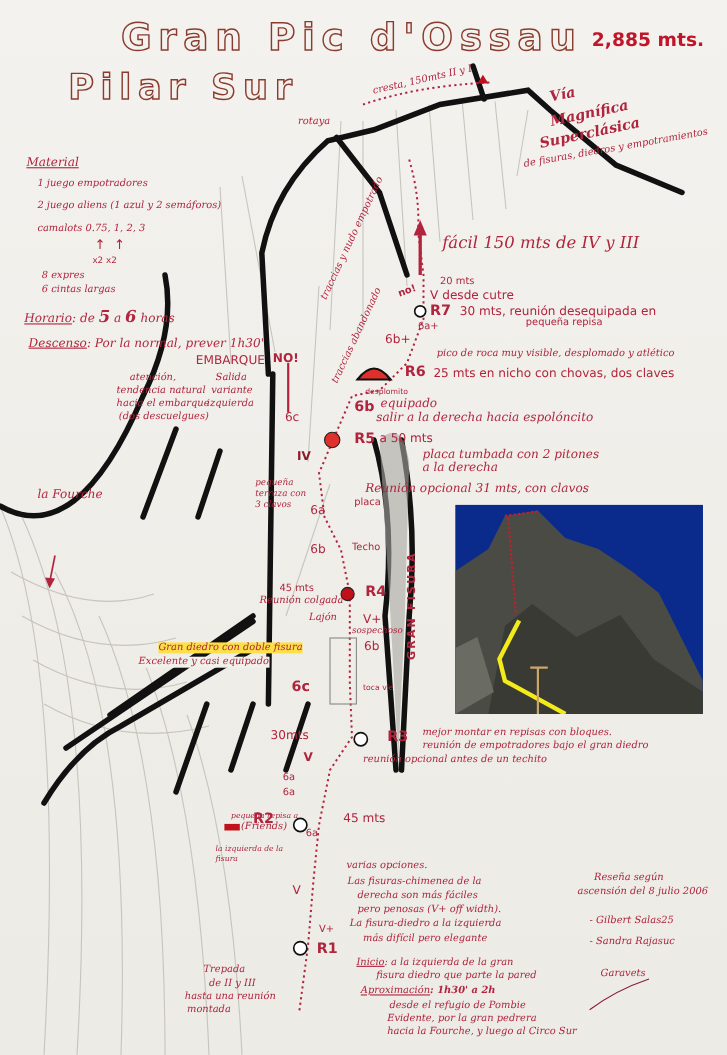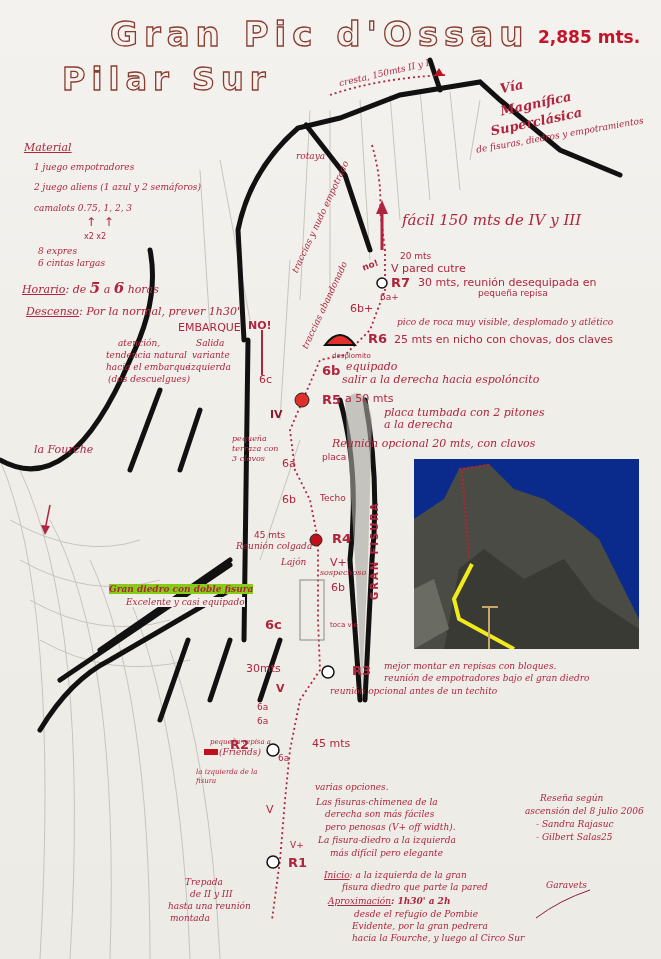--- a/index.html
+++ b/index.html
@@ -77,21 +77,21 @@
   <rect x="204" y="749" width="14" height="6" fill="#c0101a"></rect>
 
   <rect x="300" y="580" width="24" height="60" fill="none" stroke="#888" stroke-width="1"></rect>
 </svg>
 
 <div class="title" style="left:110px;top:14px;font-size:34px;">Gran Pic d'Ossau</div>
 <div class="title" style="left:62px;top:60px;font-size:32px;">Pilar Sur</div>
 <div class="t bold" style="left:538px;top:28px;font-size:17px;color:#c1152a;">2,885 mts.</div>
 
 <div class="t hand sm" style="left:338px;top:68px;transform:rotate(-13deg);">cresta, 150mts II y I</div>
-<div class="t hand sm" style="left:296px;top:106px;margin-top:45px;">rotaya</div>
+<div class="t hand sm" style="left:271px;top:106px;">rotaya</div>
 <div class="t hand lg bold" style="left:500px;top:80px;transform:rotate(-12deg);">Vía</div>
 <div class="t hand lg bold" style="left:500px;top:97px;transform:rotate(-12deg);">Magnífica</div>
 <div class="t hand lg bold" style="left:490px;top:115px;transform:rotate(-12deg);">Superclásica</div>
 <div class="t hand sm" style="left:475px;top:130px;transform:rotate(-10deg);">de fisuras, diedros y empotramientos</div>
 
 <div class="t hand md u" style="left:24px;top:142px;">Material</div>
 <div class="t hand sm" style="left:34px;top:162px;">1 juego empotradores</div>
 <div class="t hand sm" style="left:34px;top:182px;">2 juego aliens (1 azul y 2 semáforos)</div>
 <div class="t hand sm" style="left:34px;top:203px;">camalots 0.75, 1, 2, 3</div>
 <div class="t sm" style="left:86px;top:216px;font-size:12px;">↑&nbsp;&nbsp;↑</div>
@@ -115,21 +115,21 @@
 <div class="t hand sm" style="left:106px;top:350px;">tendencia natural</div>
 <div class="t hand sm" style="left:106px;top:362px;">hacia el embarque</div>
 <div class="t hand sm" style="left:108px;top:374px;">(dos descuelgues)</div>
 
 <div class="t hand sm" style="left:232px;top:434px;font-size:8px;">pequeña</div>
 <div class="t hand sm" style="left:232px;top:444px;font-size:8px;">terraza con</div>
 <div class="t hand sm" style="left:232px;top:454px;font-size:8px;">3 clavos</div>
 
 <div class="t hand md" style="left:34px;top:444px;">la Fourche</div>
 
-<div class="t hand sm" style="left:109px;top:584px;background:#84cc16;font-weight:bold;">Gran diedro con doble fisura</div>
+<div class="t hand sm" style="left:144px;top:584px;background:#fde047;">Gran diedro con doble fisura</div>
 <div class="t hand sm" style="left:126px;top:597px;background:#f2f0eb;">Excelente y casi equipado</div>
 
 <div class="t sm" style="left:254px;top:530px;">45 mts</div>
 <div class="t hand sm" style="left:236px;top:541px;">Reunión colgada</div>
 <div class="t hand sm" style="left:281px;top:557px;">Lajón</div>
 <div class="t hand sm" style="left:272px;top:568px;font-size:8px;margin-left:48px;">sospechoso</div>
 
 <div class="t hand sm" style="left:219px;top:747px;">(Friends)</div>
 <div class="t hand sm" style="left:210px;top:738px;font-size:7px;">pequeña repisa a</div>
 <div class="t hand sm" style="left:196px;top:768px;font-size:7px;">la izquierda de la</div>
@@ -160,36 +160,36 @@
 <div class="t md bold" style="left:276px;top:683px;">V</div>
 <div class="t sm" style="left:257px;top:702px;">6a</div>
 <div class="t sm" style="left:257px;top:716px;">6a</div>
 <div class="t md" style="left:312px;top:738px;">45 mts</div>
 <div class="t sm" style="left:278px;top:753px;">6a</div>
 <div class="t md" style="left:266px;top:804px;">V</div>
 <div class="t sm" style="left:290px;top:840px;">V+</div>
 
 <div class="t hand" style="left:402px;top:212px;font-size:15px;">fácil 150 mts de IV y III</div>
 <div class="t sm" style="left:400px;top:251px;">20 mts</div>
-<div class="t md" style="left:391px;top:263px;">V pared cutre</div>
+<div class="t md" style="left:391px;top:263px;">V desde cutre</div>
 <div class="t bold sm" style="left:362px;top:260px;transform:rotate(-20deg);">no!</div>
 <div class="t lg bold" style="left:391px;top:276px;">R7</div>
 <div class="t md" style="left:418px;top:277px;">30 mts, reunión desequipada en</div>
 <div class="t sm" style="left:478px;top:288px;">pequeña repisa</div>
 <div class="t hand sm" style="left:397px;top:317px;">pico de roca muy visible, desplomado y atlético</div>
 <div class="t lg bold" style="left:368px;top:332px;">R6</div>
 <div class="t md" style="left:394px;top:334px;">25 mts en nicho con chovas, dos claves</div>
 <div class="t lg bold" style="left:322px;top:364px;">6b</div>
 <div class="t hand md" style="left:346px;top:361px;">equipado</div>
 <div class="t hand md" style="left:342px;top:374px;">salir a la derecha hacia espolóncito</div>
 <div class="t lg bold" style="left:322px;top:393px;">R5</div>
 <div class="t md" style="left:345px;top:393px;">a 50 mts</div>
 <div class="t hand md" style="left:384px;top:407px;">placa tumbada con 2 pitones</div>
 <div class="t hand md" style="left:384px;top:419px;">a la derecha</div>
-<div class="t hand md" style="left:332px;top:438px;">Reunión opcional 20 mts, con clavos</div>
+<div class="t hand md" style="left:332px;top:438px;">Reunión opcional 31 mts, con clavos</div>
 <div class="t lg bold" style="left:332px;top:532px;">R4</div>
 <div class="t lg bold" style="left:352px;top:664px;">R3</div>
 <div class="t hand sm" style="left:384px;top:661px;">mejor montar en repisas con bloques.</div>
 <div class="t hand sm" style="left:384px;top:673px;">reunión de empotradores bajo el gran diedro</div>
 <div class="t hand sm" style="left:330px;top:686px;">reunión opcional antes de un techito</div>
 <div class="t lg bold" style="left:230px;top:738px;">R2</div>
 <div class="t lg bold" style="left:288px;top:856px;">R1</div>
 
 <div class="t hand sm" style="left:315px;top:782px;">varias opciones.</div>
 <div class="t hand sm" style="left:316px;top:797px;">Las fisuras-chimenea de la</div>
@@ -199,21 +199,21 @@
 <div class="t hand sm" style="left:330px;top:848px;">más difícil pero elegante</div>
 <div class="t hand sm" style="left:324px;top:870px;"><span class="u">Inicio</span><span>: a la izquierda de la gran</span></div>
 <div class="t hand sm" style="left:342px;top:882px;">fisura diedro que parte la pared</div>
 <div class="t hand sm" style="left:328px;top:896px;"><span class="u">Aproximación</span><b>: 1h30' a 2h</b></div>
 <div class="t hand sm" style="left:354px;top:909px;">desde el refugio de Pombie</div>
 <div class="t hand sm" style="left:352px;top:921px;">Evidente, por la gran pedrera</div>
 <div class="t hand sm" style="left:352px;top:933px;">hacia la Fourche, y luego al Circo Sur</div>
 
 <div class="t hand sm" style="left:540px;top:793px;">Reseña según</div>
 <div class="t hand sm" style="left:525px;top:806px;">ascensión del 8 julio 2006</div>
-<div class="t hand sm" style="left:536px;top:819px;">- Sandra Rajasuc</div>
+<div class="t hand sm" style="left:536px;top:851px;">- Sandra Rajasuc</div>
 <div class="t hand sm" style="left:536px;top:832px;">- Gilbert Salas25</div>
 <div class="t hand sm" style="left:546px;top:880px;">Garavets</div>
 <svg class="draw" width="661" height="959" style="pointer-events:none">
   <path d="M536,918 Q560,900 590,890" stroke="#8a1d33" stroke-width="1" fill="none"></path>
 </svg>
 
 <div class="photo">
   <svg width="225" height="190">
     <rect width="225" height="190" fill="#0a2a8c"></rect>
     <polygon points="0,190 0,60 30,40 45,10 75,5 100,30 130,40 160,60 185,80 200,110 225,160 225,190" fill="#4a4b45"></polygon>

